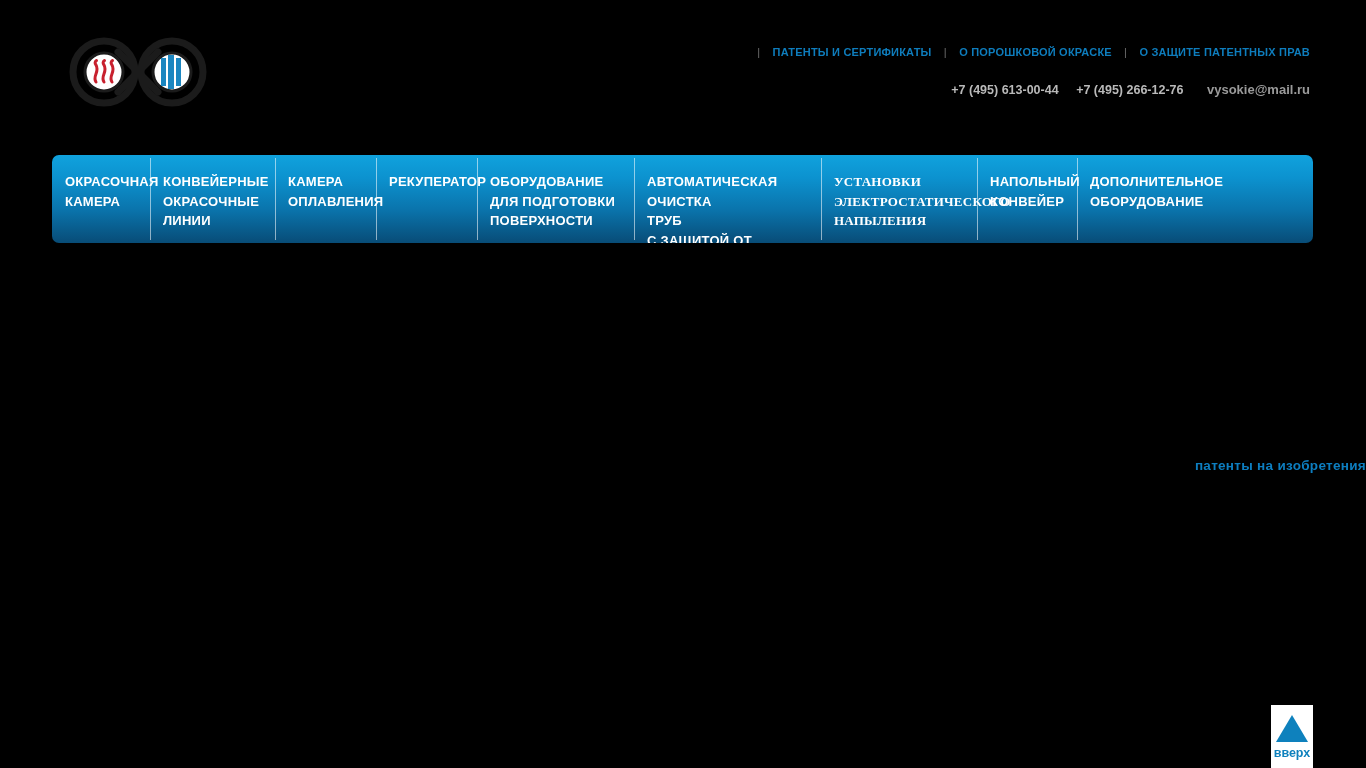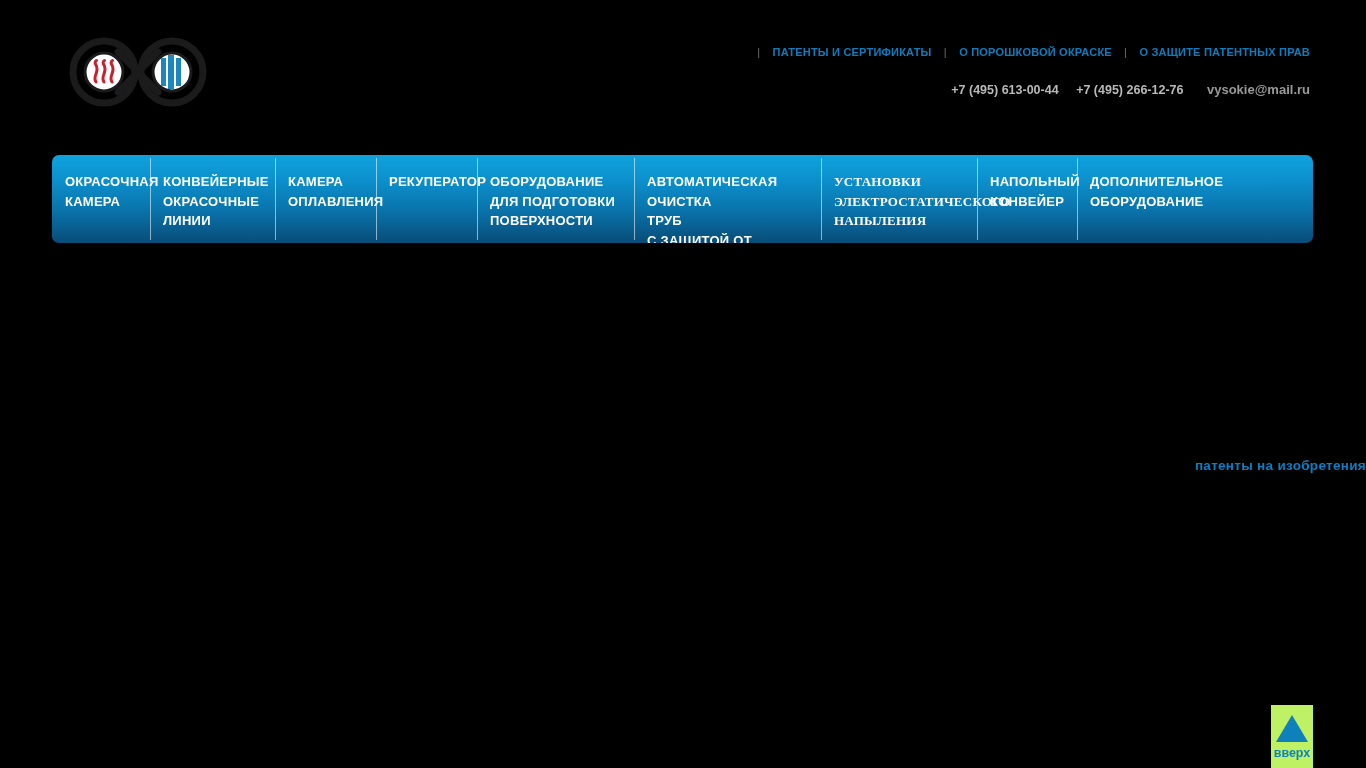--- a/index.html
+++ b/index.html
@@ -130,21 +130,21 @@
     letter-spacing: 0.3px;
   }
 
   
   #scrolltop {
     position: absolute;
     left: 1271px;
     top: 705px;
     width: 42px;
     height: 63px;
-    background: #bef264;
+    background: #ffffff;
     cursor: pointer;
   }
   #scrolltop .tri {
     position: absolute;
     left: 50%;
     top: 10px;
     transform: translateX(-50%);
     width: 0;
     height: 0;
     border-left: 16px solid transparent;

